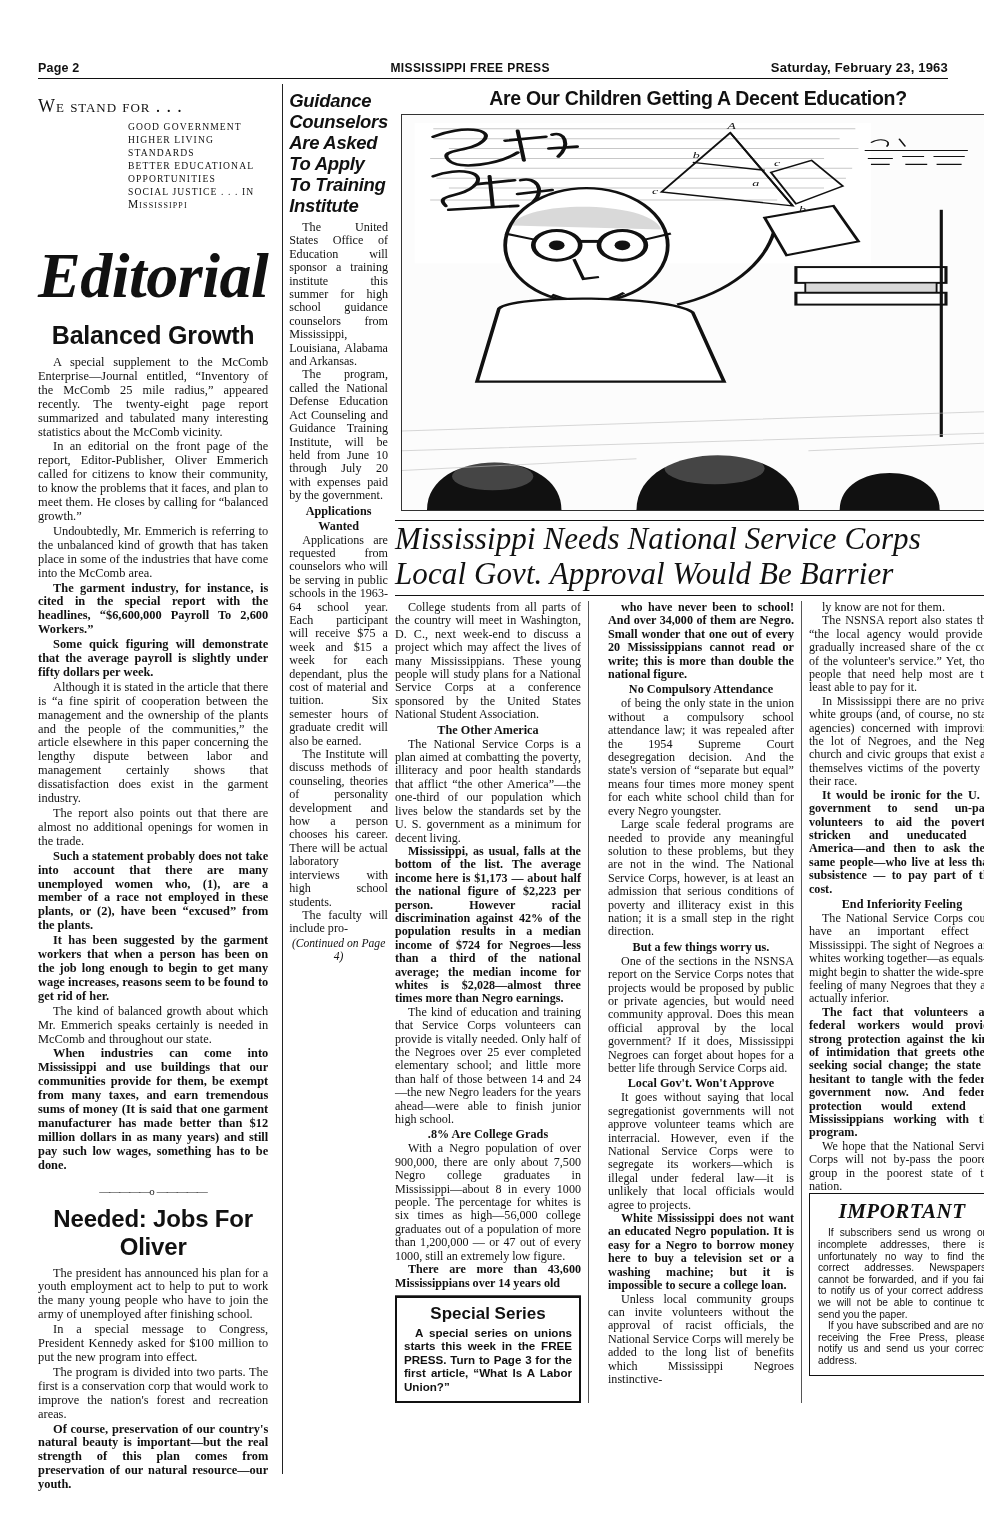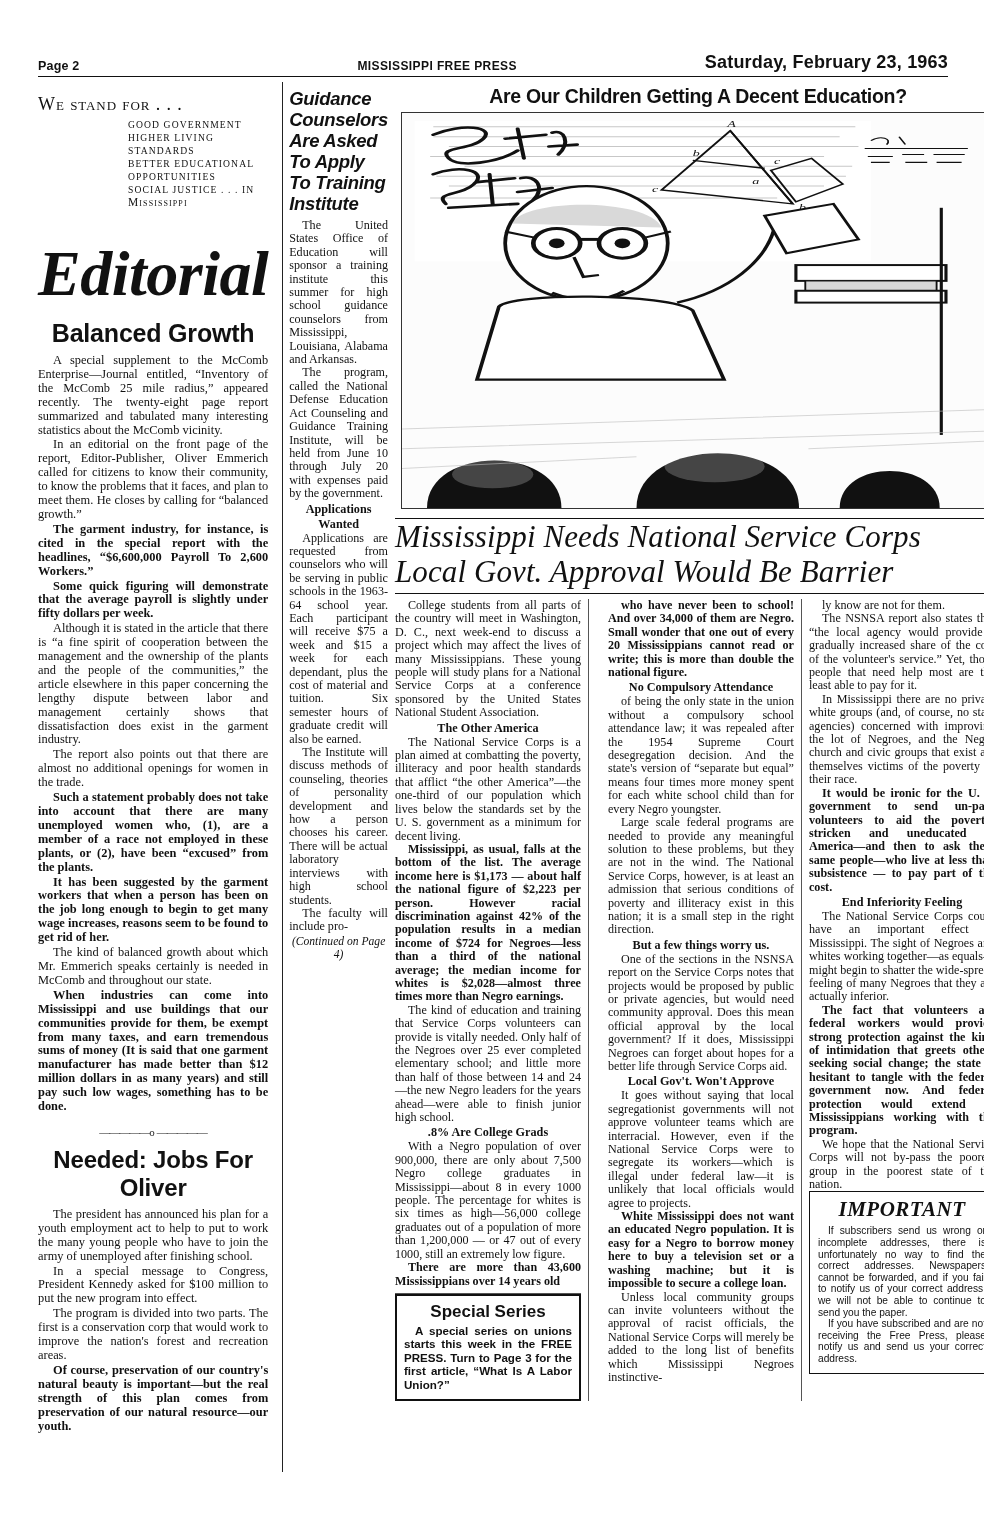--- a/index.html
+++ b/index.html
@@ -5,36 +5,36 @@
   html,body{margin:0;padding:0;background:#ffffff;}
   body{
     width:984px;height:1530px;
     font-family:"Liberation Serif", serif;
     color:#111;
     position:relative;
     overflow:hidden;
   }
   .page{
     position:absolute;
-    left:38px; top:52px;
+    left:38px; top:60px;
     width:910px; height:1450px;
   }
 
   
   .masthead{
     display:flex; align-items:flex-end; justify-content:space-between;
     font-family:"Liberation Sans", sans-serif;
     font-weight:bold;
     font-size:12.5px;
     letter-spacing:.2px;
     padding-bottom:3px;
     border-bottom:1.6px solid #111;
   }
   .masthead .mh-center{font-size:12px;letter-spacing:.4px;margin-left:90px;}
-  .masthead .mh-right{font-size:18px;}
+  .masthead .mh-right{font-size:13px;}
 
   
   .grid{
     display:flex;
     margin-top:5px;
     height:1390px;
   }
   .col-left{width:368px;padding-right:8px;box-sizing:border-box;}
   .rule-v{width:0;border-left:1px solid #222;margin:0 6px;}
   .col-mid{width:186px;box-sizing:border-box;}
@@ -231,20 +231,21 @@
       </div>
 
       <div class="ed-title">
         <span>Editorial</span>
       </div>
 
       <h2 class="hl">Balanced Growth</h2>
       <div>
           <p class="body">A special supplement to the McComb Enterprise—Journal entitled, “Inventory of the McComb 25 mile radius,” appeared recently. The twenty-eight page report summarized and tabulated many interesting statistics about the McComb vicinity.</p>
           <p class="body">In an editorial on the front page of the report, Editor-Publisher, Oliver Emmerich called for citizens to know their community, to know the problems that it faces, and plan to meet them. He closes by calling for “balanced growth.”</p>
+          <p class="body">Undoubtedly, Mr. Emmerich is referring to the unbalanced kind of growth that has taken place in some of the industries that have come into the McComb area.</p>
           <p class="body b">The garment industry, for instance, is cited in the special report with the headlines, “$6,600,000 Payroll To 2,600 Workers.”</p>
           <p class="body b">Some quick figuring will demonstrate that the average payroll is slightly under fifty dollars per week.</p>
           <p class="body">Although it is stated in the article that there is “a fine spirit of cooperation between the management and the ownership of the plants and the people of the communities,” the article elsewhere in this paper concerning the lengthy dispute between labor and management certainly shows that dissatisfaction does exist in the garment industry.</p>
           <p class="body">The report also points out that there are almost no additional openings for women in the trade.</p>
           <p class="body b">Such a statement probably does not take into account that there are many unemployed women who, (1), are a member of a race not employed in these plants, or (2), have been “excused” from the plants.</p>
           <p class="body b">It has been suggested by the garment workers that when a person has been on the job long enough to begin to get many wage increases, reasons seem to be found to get rid of her.</p>
           <p class="body">The kind of balanced growth about which Mr. Emmerich speaks certainly is needed in McComb and throughout our state.</p>
           <p class="body b">When industries can come into Mississippi and use buildings that our communities provide for them, be exempt from many taxes, and earn tremendous sums of money (It is said that one garment manufacturer has made better than $12 million dollars in as many years) and still pay such low wages, something has to be done.</p>
         </div>
 

